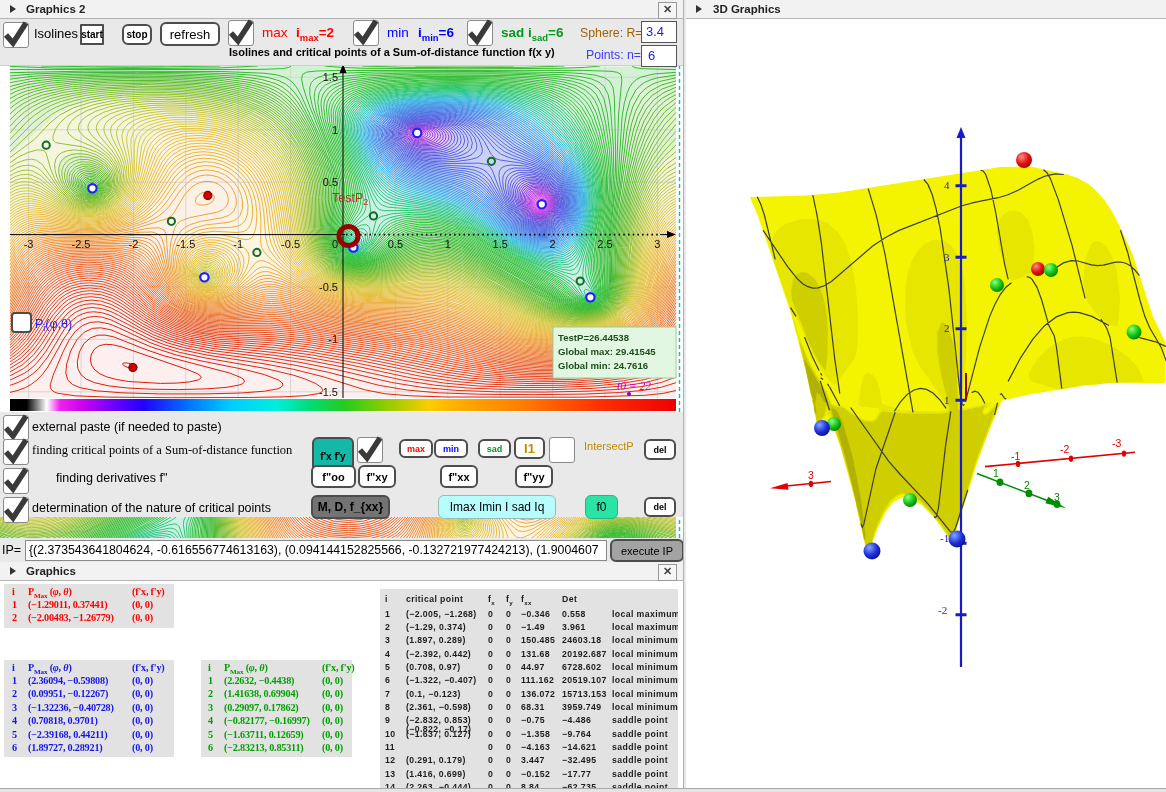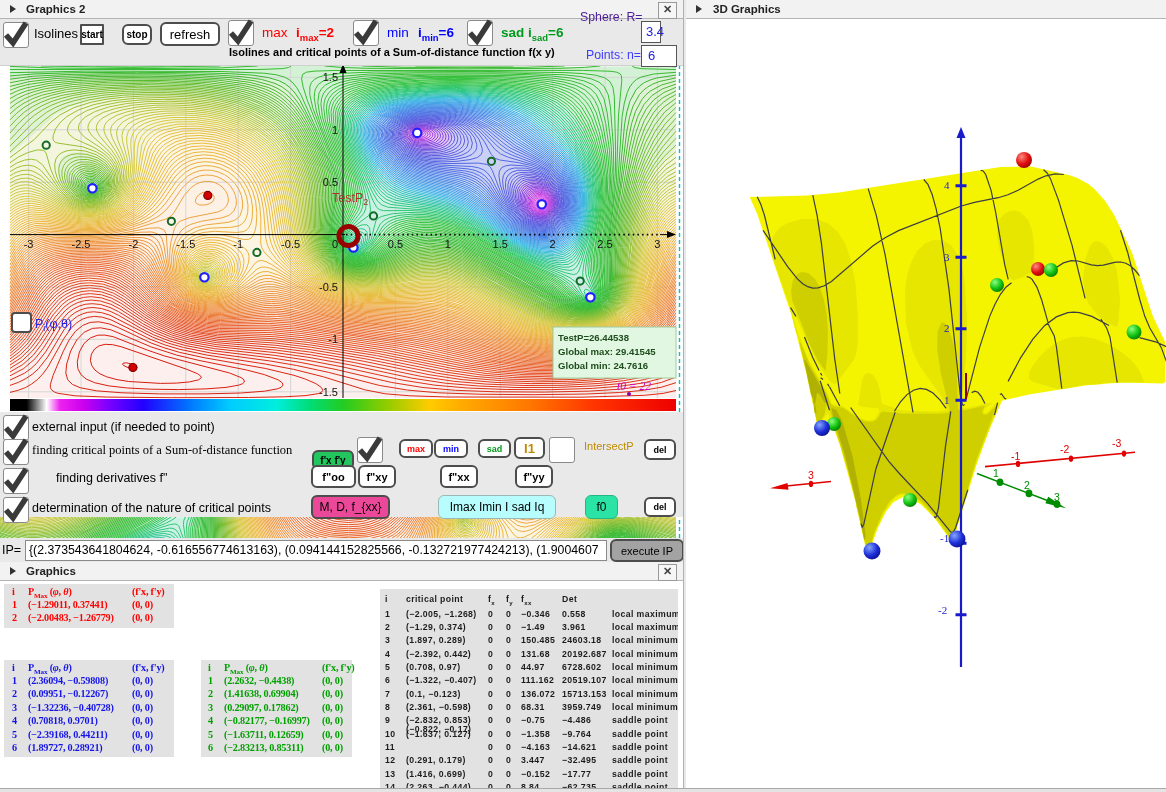--- a/index.html
+++ b/index.html
@@ -405,37 +405,37 @@
 <svg style="position:absolute;left:352px;top:18px;overflow:visible" width="30" height="30">
     <path d="M4 15 L11 23 L24 3" stroke="#3a3a3a" stroke-width="5.5" fill="none"></path>
   </svg>
 <div style="position:absolute;left:387px;top:25px;font-size:13.5px;color:#00f;font-family:Liberation Sans;white-space:nowrap">min</div>
 <div style="position:absolute;left:418px;top:25px;font-size:13.5px;color:#00f;font-weight:bold;font-family:Liberation Sans;white-space:nowrap">i<sub>min</sub>=6</div>
 <div style="position:absolute;left:467px;top:20px;width:26px;height:26px;background:#fff;border:1.5px solid #8a8a8a;border-radius:3px;box-sizing:border-box"></div>
 <svg style="position:absolute;left:466px;top:18px;overflow:visible" width="30" height="30">
     <path d="M4 15 L11 23 L24 3" stroke="#3a3a3a" stroke-width="5.5" fill="none"></path>
   </svg>
 <div style="position:absolute;left:501px;top:25px;font-size:13.5px;color:#009a1d;font-weight:bold;font-family:Liberation Sans;white-space:nowrap">sad i<sub>sad</sub>=6</div>
-<div style="position:absolute;left:580px;top:10px;font-size:12.3px;color:#4c1d95;font-family:Liberation Sans;white-space:nowrap">Sphere: R=</div>
-<div style="position:absolute;left:641px;top:21px;width:20px;height:22px;background:#fff;border:1px solid #555;box-sizing:border-box;font-size:13px;color:#2222dd;padding-left:4px;line-height:20px">3.4</div>
+<div style="position:absolute;left:580px;top:26px;font-size:12.3px;color:#a16207;font-family:Liberation Sans;white-space:nowrap">Sphere: R=</div>
+<div style="position:absolute;left:641px;top:21px;width:36px;height:22px;background:#fff;border:1px solid #555;box-sizing:border-box;font-size:13px;color:#2222dd;padding-left:4px;line-height:20px">3.4</div>
 <div style="position:absolute;left:229px;top:46px;font-size:11px;color:#000;font-weight:bold;font-family:Liberation Sans;white-space:nowrap">Isolines and critical points of a Sum-of-distance function f(x y)</div>
 <div style="position:absolute;left:586px;top:48px;font-size:12.3px;color:#3c3cff;font-family:Liberation Sans;white-space:nowrap">Points: n=</div>
 <div style="position:absolute;left:641px;top:45px;width:36px;height:22px;background:#fff;border:1px solid #555;box-sizing:border-box;font-size:13px;color:#2222dd;padding-left:6px;line-height:20px">6</div>
 <div style="position:absolute;left:0;top:412px;width:684px;height:105px;background:#e9e9e9"></div>
 <div style="position:absolute;left:3px;top:415px;width:26px;height:26px;background:#fff;border:1.5px solid #8a8a8a;border-radius:3px;box-sizing:border-box"></div>
 <svg style="position:absolute;left:2px;top:413px;overflow:visible" width="30" height="30">
     <path d="M4 15 L11 23 L24 3" stroke="#3a3a3a" stroke-width="5.5" fill="none"></path>
   </svg>
-<div style="position:absolute;left:32px;top:420px;font-size:12.5px;color:#000;font-family:Liberation Sans;white-space:nowrap">external input (if needed to point)</div>
+<div style="position:absolute;left:32px;top:420px;font-size:12.5px;color:#000;font-family:Liberation Sans;white-space:nowrap">external paste (if needed to paste)</div>
 <div style="position:absolute;left:3px;top:439px;width:26px;height:26px;background:#fff;border:1.5px solid #8a8a8a;border-radius:3px;box-sizing:border-box"></div>
 <svg style="position:absolute;left:2px;top:437px;overflow:visible" width="30" height="30">
     <path d="M4 15 L11 23 L24 3" stroke="#3a3a3a" stroke-width="5.5" fill="none"></path>
   </svg>
 <div style="position:absolute;left:32px;top:443px;font-size:12.5px;color:#000;font-family:Liberation Serif, serif;white-space:nowrap">finding critical points of a Sum-of-distance function</div>
-<div style="position:absolute;left:312px;top:450px;width:42px;height:20px;background:#22c55e;border:2px solid #4d4d4d;border-radius:6px;box-sizing:border-box;color:#000;font-size:10px;font-weight:bold;display:flex;align-items:center;justify-content:center;white-space:nowrap">f'x f'y</div>
+<div style="position:absolute;left:312px;top:437px;width:42px;height:38px;background:#14b8a6;border:2px solid #4d4d4d;border-radius:6px;box-sizing:border-box;color:#000;font-size:10px;font-weight:bold;display:flex;align-items:center;justify-content:center;white-space:nowrap">f'x f'y</div>
 <div style="position:absolute;left:357px;top:437px;width:26px;height:26px;background:#fff;border:1.5px solid #8a8a8a;border-radius:3px;box-sizing:border-box"></div>
 <svg style="position:absolute;left:356px;top:435px;overflow:visible" width="30" height="30">
     <path d="M4 15 L11 23 L24 3" stroke="#3a3a3a" stroke-width="5.5" fill="none"></path>
   </svg>
 <div style="position:absolute;left:399px;top:439px;width:34px;height:19px;background:#fff;border:2px solid #4d4d4d;border-radius:6px;box-sizing:border-box;color:#f00;font-size:9px;font-weight:bold;display:flex;align-items:center;justify-content:center;white-space:nowrap">max</div>
 <div style="position:absolute;left:434px;top:439px;width:34px;height:19px;background:#fff;border:2px solid #4d4d4d;border-radius:6px;box-sizing:border-box;color:#00f;font-size:9px;font-weight:bold;display:flex;align-items:center;justify-content:center;white-space:nowrap">min</div>
 <div style="position:absolute;left:478px;top:439px;width:33px;height:19px;background:#fff;border:2px solid #4d4d4d;border-radius:6px;box-sizing:border-box;color:#009a1d;font-size:9px;font-weight:bold;display:flex;align-items:center;justify-content:center;white-space:nowrap">sad</div>
 <div style="position:absolute;left:514px;top:437px;width:31px;height:22px;background:#fff;border:2px solid #4d4d4d;border-radius:6px;box-sizing:border-box;color:#bf8b00;font-size:13px;font-weight:bold;display:flex;align-items:center;justify-content:center;white-space:nowrap">I1</div>
 <div style="position:absolute;left:549px;top:437px;width:26px;height:26px;background:#fff;border:1.5px solid #8a8a8a;border-radius:3px;box-sizing:border-box"></div>
 <div style="position:absolute;left:584px;top:440px;font-size:11px;color:#bf8b00;font-family:Liberation Sans;white-space:nowrap">IntersectP</div>
@@ -447,21 +447,21 @@
 <div style="position:absolute;left:56px;top:471px;font-size:12.5px;color:#000;font-family:Liberation Sans;white-space:nowrap">finding derivatives f"</div>
 <div style="position:absolute;left:311px;top:465px;width:45px;height:23px;background:#fff;border:2px solid #4d4d4d;border-radius:6px;box-sizing:border-box;color:#000;font-size:11px;font-weight:bold;display:flex;align-items:center;justify-content:center;white-space:nowrap">f"oo</div>
 <div style="position:absolute;left:358px;top:465px;width:38px;height:23px;background:#fff;border:2px solid #4d4d4d;border-radius:6px;box-sizing:border-box;color:#000;font-size:11px;font-weight:bold;display:flex;align-items:center;justify-content:center;white-space:nowrap">f"xy</div>
 <div style="position:absolute;left:440px;top:465px;width:38px;height:23px;background:#fff;border:2px solid #4d4d4d;border-radius:6px;box-sizing:border-box;color:#000;font-size:11px;font-weight:bold;display:flex;align-items:center;justify-content:center;white-space:nowrap">f"xx</div>
 <div style="position:absolute;left:515px;top:465px;width:38px;height:23px;background:#fff;border:2px solid #4d4d4d;border-radius:6px;box-sizing:border-box;color:#000;font-size:11px;font-weight:bold;display:flex;align-items:center;justify-content:center;white-space:nowrap">f"yy</div>
 <div style="position:absolute;left:3px;top:497px;width:26px;height:26px;background:#fff;border:1.5px solid #8a8a8a;border-radius:3px;box-sizing:border-box"></div>
 <svg style="position:absolute;left:2px;top:495px;overflow:visible" width="30" height="30">
     <path d="M4 15 L11 23 L24 3" stroke="#3a3a3a" stroke-width="5.5" fill="none"></path>
   </svg>
 <div style="position:absolute;left:32px;top:501px;font-size:12.5px;color:#000;font-family:Liberation Sans;white-space:nowrap">determination of the nature of critical points</div>
-<div style="position:absolute;left:311px;top:495px;width:79px;height:24px;background:#ec4899;border:2px solid #4d4d4d;border-radius:6px;box-sizing:border-box;color:#000;font-size:12px;font-weight:normal;display:flex;align-items:center;justify-content:center;white-space:nowrap">M, D, f_{xx}</div>
+<div style="position:absolute;left:311px;top:495px;width:79px;height:24px;background:#737373;border:2px solid #4d4d4d;border-radius:6px;box-sizing:border-box;color:#000;font-size:12px;font-weight:bold;display:flex;align-items:center;justify-content:center;white-space:nowrap">M, D, f_{xx}</div>
 <div style="position:absolute;left:438px;top:495px;width:118px;height:24px;background:#b8fdfd;border:1px solid #9ab8b8;border-radius:6px;box-sizing:border-box;color:#000;font-size:12px;font-weight:normal;display:flex;align-items:center;justify-content:center;white-space:nowrap">Imax Imin I sad Iq</div>
 <div style="position:absolute;left:585px;top:495px;width:33px;height:24px;background:#2ae3a5;border:1px solid #22b884;border-radius:6px;box-sizing:border-box;color:#000;font-size:12px;font-weight:normal;display:flex;align-items:center;justify-content:center;white-space:nowrap">f0</div>
 <div style="position:absolute;left:644px;top:497px;width:32px;height:20px;background:#fff;border:2px solid #4d4d4d;border-radius:6px;box-sizing:border-box;color:#000;font-size:9px;font-weight:bold;display:flex;align-items:center;justify-content:center;white-space:nowrap">del</div>
 <div style="position:absolute;left:0;top:538px;width:684px;height:25px;background:#e9e9e9"></div>
 <div style="position:absolute;left:2px;top:543px;font-size:12.5px;color:#000;font-family:Liberation Sans;white-space:nowrap">IP=</div>
 <div style="position:absolute;left:25px;top:540px;width:582px;height:21px;background:#fff;border:1px solid #8a8a8a;box-sizing:border-box;font-size:12.3px;color:#000;padding-left:3px;line-height:19px;overflow:hidden;white-space:nowrap">{(2.373543641804624, -0.616556774613163), (0.094144152825566, -0.132721977424213), (1.9004607</div>
 <div style="position:absolute;left:610px;top:539px;width:74px;height:23px;background:#a3a3a3;border:2px solid #4d4d4d;border-radius:6px;box-sizing:border-box;color:#000;font-size:11px;font-weight:normal;display:flex;align-items:center;justify-content:center;white-space:nowrap">execute IP</div>
 <div class="hdr" style="left:0;top:562px;width:684px">
     <div class="tri" style="left:10px"></div>
     <div class="htx" style="left:26px">Graphics</div>

